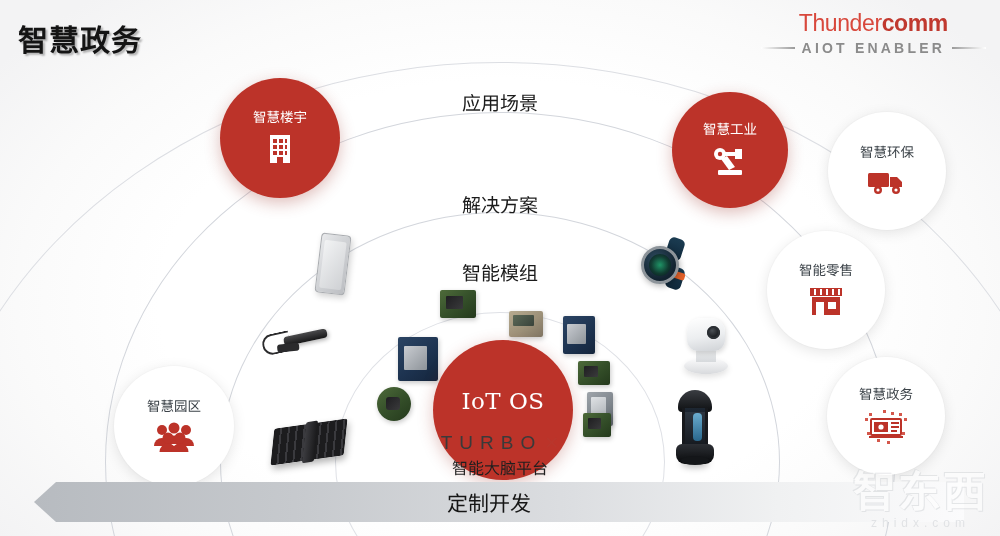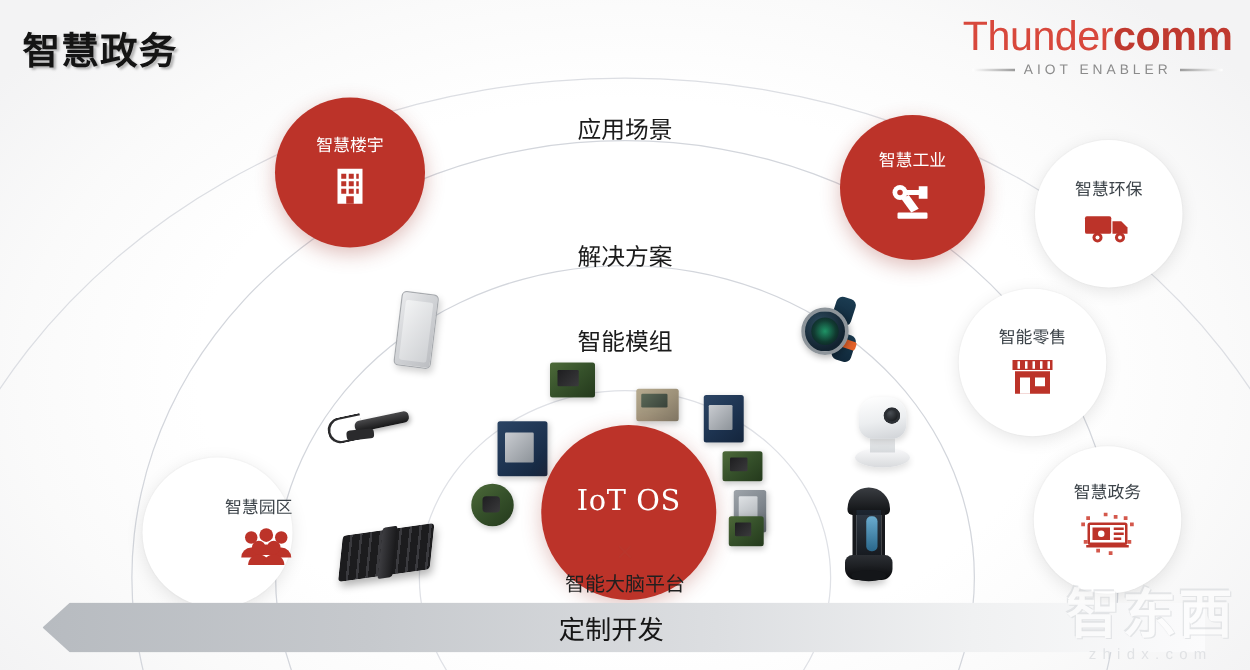--- a/index.html
+++ b/index.html
@@ -25,37 +25,38 @@
     font-size: 30px; font-weight: bold; color: #141414;
     letter-spacing: 1px;
     text-shadow: 2px 2px 2px rgba(0,0,0,0.28);
     z-index: 40;
   }
   .logo-wrap {
     position: absolute; right: 14px; top: 12px;
     text-align: center; z-index: 40;
   }
   .logo-main {
-    font-size: 33px; letter-spacing: -0.4px; line-height: 1;
+    font-size: 23px; letter-spacing: -0.4px; line-height: 1;
     white-space: nowrap;
   }
   .logo-thunder { color: #d8483c; font-weight: 300; }
   .logo-comm { color: #c0392f; font-weight: bold; }
   .logo-sub-row {
     display: flex; align-items: center; justify-content: center;
     gap: 7px; margin-top: 5px;
   }
   .logo-dash {
     width: 34px; height: 2px;
     background: linear-gradient(90deg,#ffffff,#9a9a9a);
   }
   .logo-dash.right { background: linear-gradient(90deg,#9a9a9a,#ffffff); }
   .logo-tag {
-    font-size: 11px; letter-spacing: 3.2px; color: #8b8b8b;
+    font-size: 14px; letter-spacing: 3.2px; color: #8b8b8b;
     white-space: nowrap;
+    font-weight: bold;
   }
 
   
   .ring {
     position: absolute;
     border-radius: 50%;
     border: 1px solid #d3d6dc;
     background: transparent;
     z-index: 2;
   }
@@ -386,20 +387,21 @@
   <div class="board gray" style="left:587px; top:392px; width:26px; height:34px; z-index:17;"></div>
   <div class="board green circle" style="left:377px; top:387px; width:34px; height:34px; z-index:17;"></div>
   <div class="board green" style="left:583px; top:413px; width:28px; height:24px; z-index:17;"></div>
 
   <div class="core" style="background:#bc3329; box-shadow:0 4px 16px rgba(150,40,30,.28);">
     <span class="core-label">IoT OS</span>
   </div>
 
   <div class="turbo-block">
     <div class="turbo-logo">
+      <span>TURBO</span>
         <span class="turbo-x">✕</span>
     </div>
     <div class="turbo-sub">智能大脑平台</div>
   </div>
 
   <div class="bubble red" style="left:672px; top:92px; width:116px; height:116px;">
     <span class="b-label">智慧工业</span>
     <span class="b-icon">
       <svg width="38" height="32" viewBox="0 0 38 32" fill="#fff">
           <circle cx="9" cy="9" r="6"></circle>
@@ -460,21 +462,21 @@
             <rect x="23" y="3" width="2" height="6"></rect>
             <rect x="29" y="3" width="2" height="6"></rect>
           </g>
           <rect x="3" y="11" width="28" height="18" fill="#bc3329"></rect>
           <rect x="7" y="16" width="8" height="13" fill="#fff"></rect>
           <rect x="19" y="16" width="8" height="7" fill="#fff"></rect>
         </svg>
     </span>
   </div>
 
-  <div class="bubble white" style="left:114px; top:366px; width:120px; height:120px;align-items:flex-end;">
+  <div class="bubble white" style="left:114px; top:366px; width:120px; height:120px;">
     <span class="b-label">智慧园区</span>
     <span class="b-icon">
       <svg width="42" height="30" viewBox="0 0 42 30" fill="#bc3329">
           <circle cx="9" cy="8" r="5"></circle>
           <path d="M1 24 a8 8 0 0 1 16 0 z"></path>
           <circle cx="33" cy="8" r="5"></circle>
           <path d="M25 24 a8 8 0 0 1 16 0 z"></path>
           <circle cx="21" cy="6" r="5.5"></circle>
           <path d="M12.5 22 a8.5 8.5 0 0 1 17 0 z"></path>
           <circle cx="15" cy="16" r="5.5"></circle>

